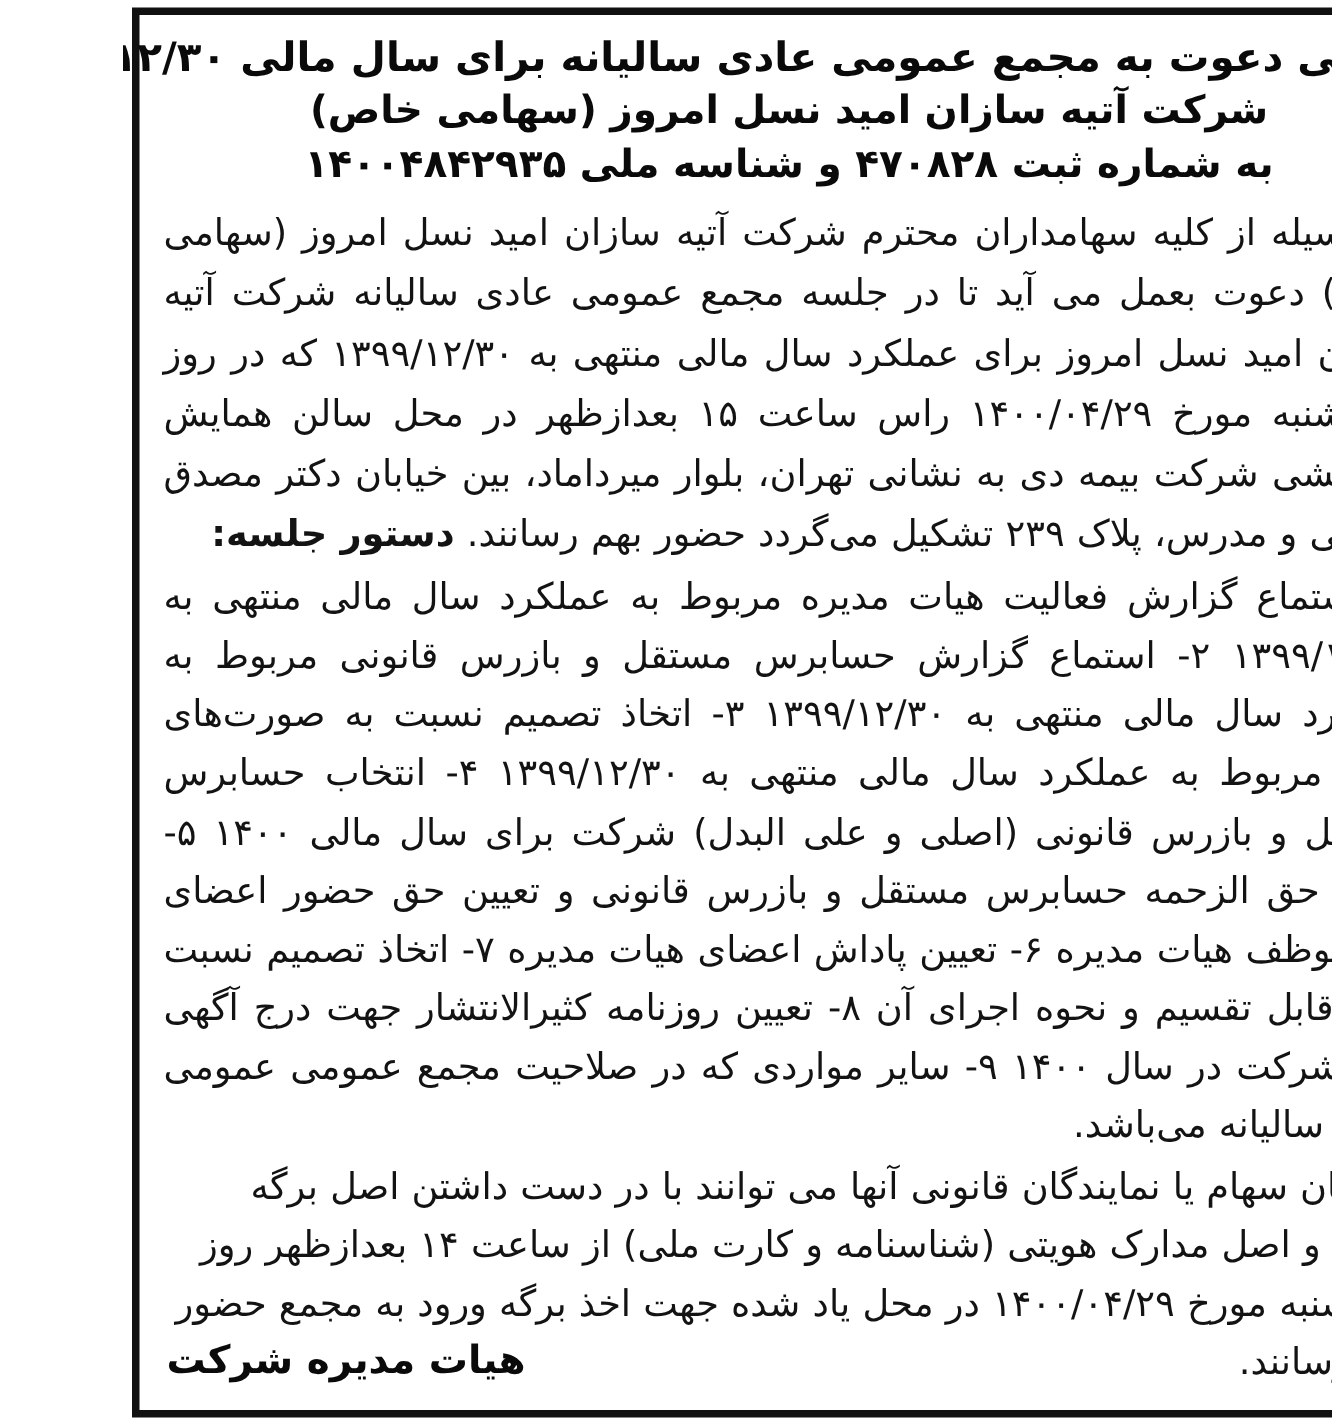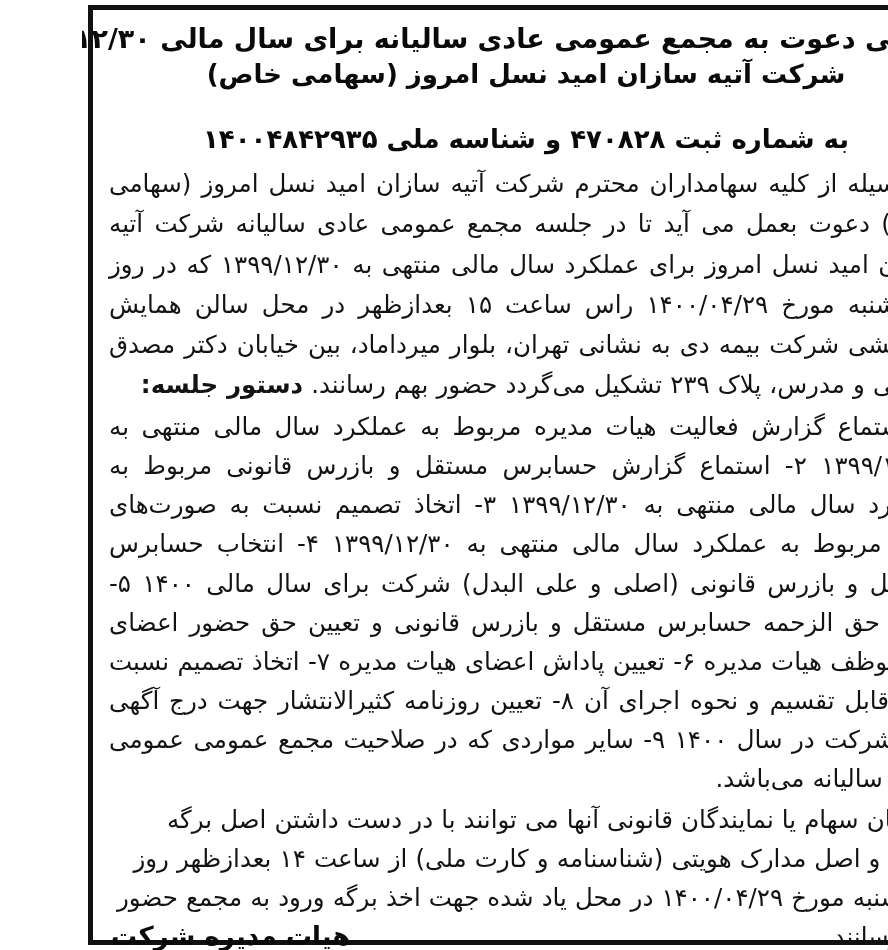--- a/index.html
+++ b/index.html
@@ -35,21 +35,21 @@
     font-weight: bold;
     font-size: 27px;
     line-height: 1.38;
     letter-spacing: -0.2px;
     color: #0a0a0a;
     white-space: nowrap;
     direction: rtl;
     unicode-bidi: embed;
   }
   .header-line.l2 { font-size: 26px; }
-  .header-line.l3 { font-size: 26px; margin-top: 29px; }
+  .header-line.l3 { font-size: 26px; }
 
   .body-block {
     direction: rtl;
     unicode-bidi: embed;
     padding: 4px 2px 0 2px;
   }
 
   .para {
     font-size: 24.5px;
     line-height: 1.645;

